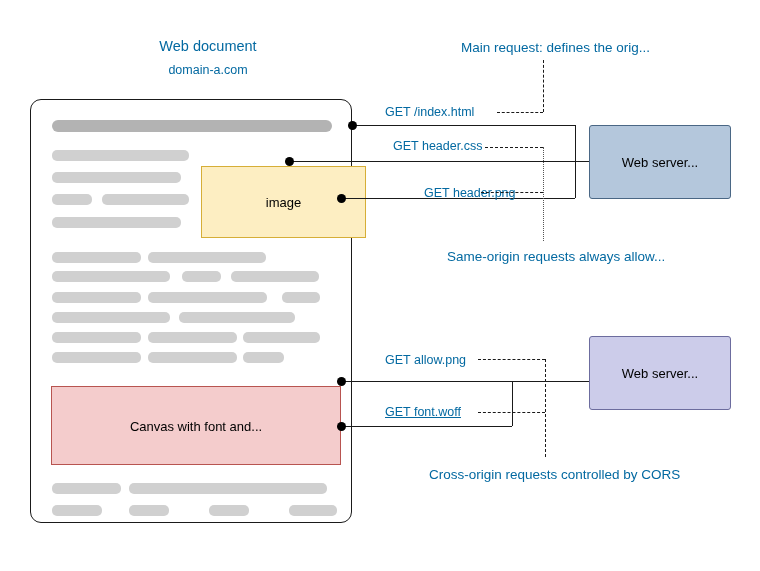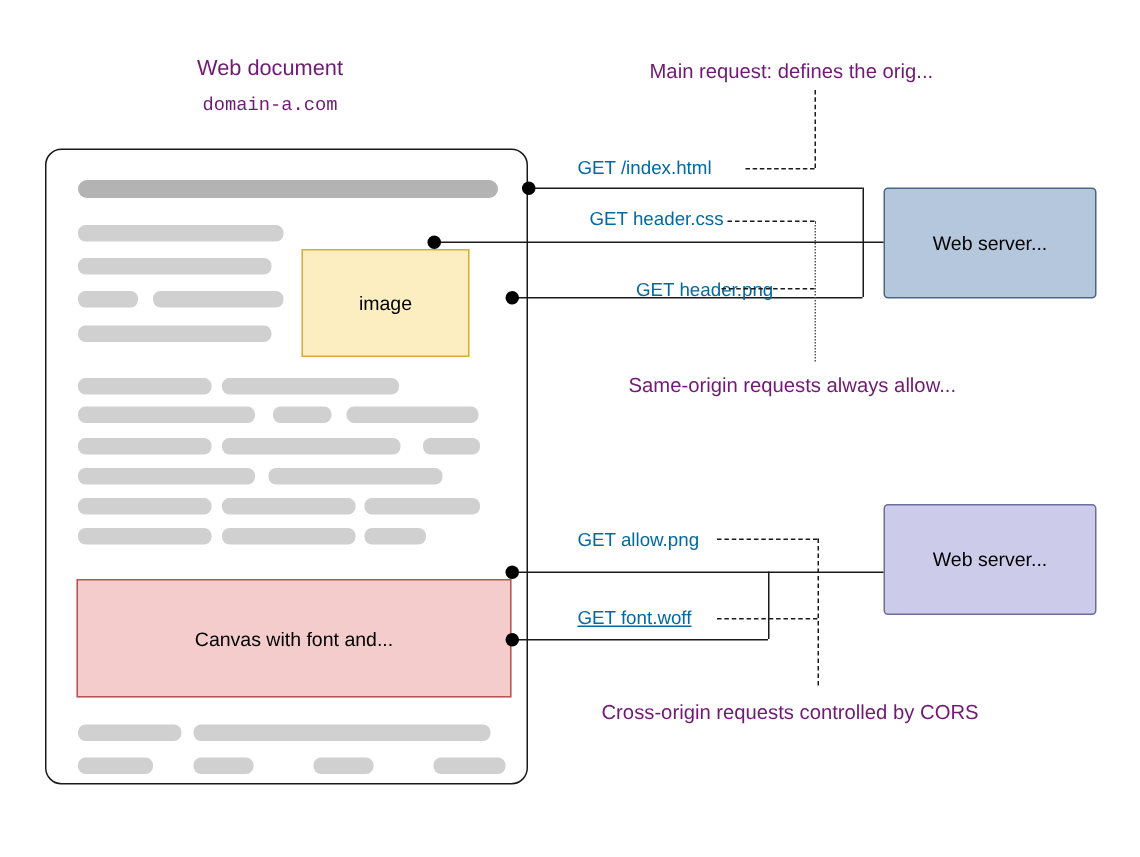--- a/index.html
+++ b/index.html
@@ -10,37 +10,37 @@
   #canvas {
     position: relative;
     width: 760px;
     height: 571px;
     background: #ffffff;
     font-family: "Liberation Sans", sans-serif;
     overflow: hidden;
   }
   .lbl {
     position: absolute;
-    color: #701a75;
+    color: #0369a1;
     font-size: 13.5px;
     line-height: 1.2;
     white-space: nowrap;
+    margin-left: 28px;
   }
   #doc-title {
     left: 0; top: 38px;
     width: 360px;
     text-align: center;
     font-size: 14.5px;
   }
   #doc-domain {
     left: 0; top: 63px;
     width: 360px;
     text-align: center;
     font-size: 12.5px;
-    font-family: Liberation Mono, monospace;
   }
   #note-main {
     left: 433px; top: 40px;
     font-size: 13.5px;
   }
   #note-same {
     left: 419px; top: 249px;
   }
   #note-cross {
     left: 401px; top: 467px;
@@ -63,21 +63,21 @@
   }
   .bar.title {
     background: #b3b3b3;
     height: 12px;
     border-radius: 6px;
   }
   
   #image-box {
     position: absolute;
     left: 201px; top: 166px;
-    width: 112px; height: 72px;
+    width: 165px; height: 72px;
     background: #fdeec2;
     border: 1.3px solid #d6ae37;
     box-sizing: border-box;
   }
   #canvas-box {
     position: absolute;
     left: 51px; top: 386px;
     width: 290px; height: 79px;
     background: #f4cccc;
     border: 1.3px solid #b85450;

